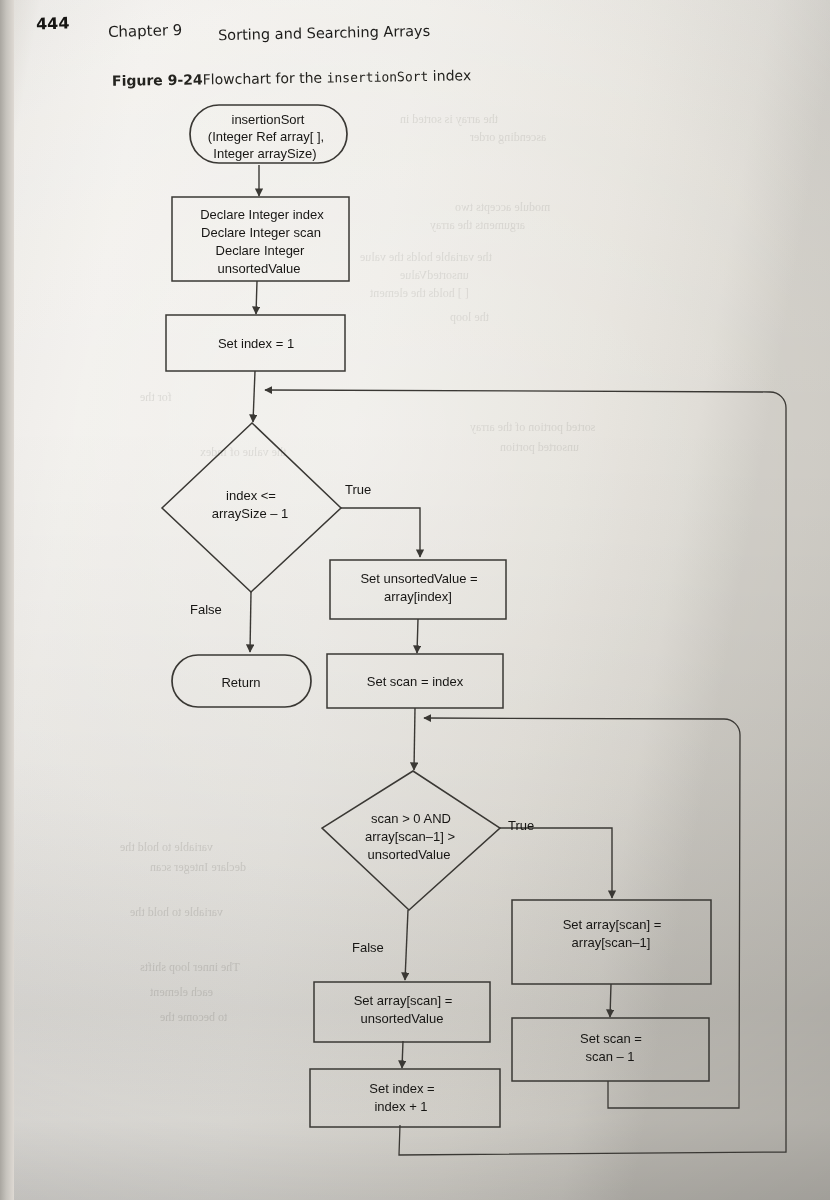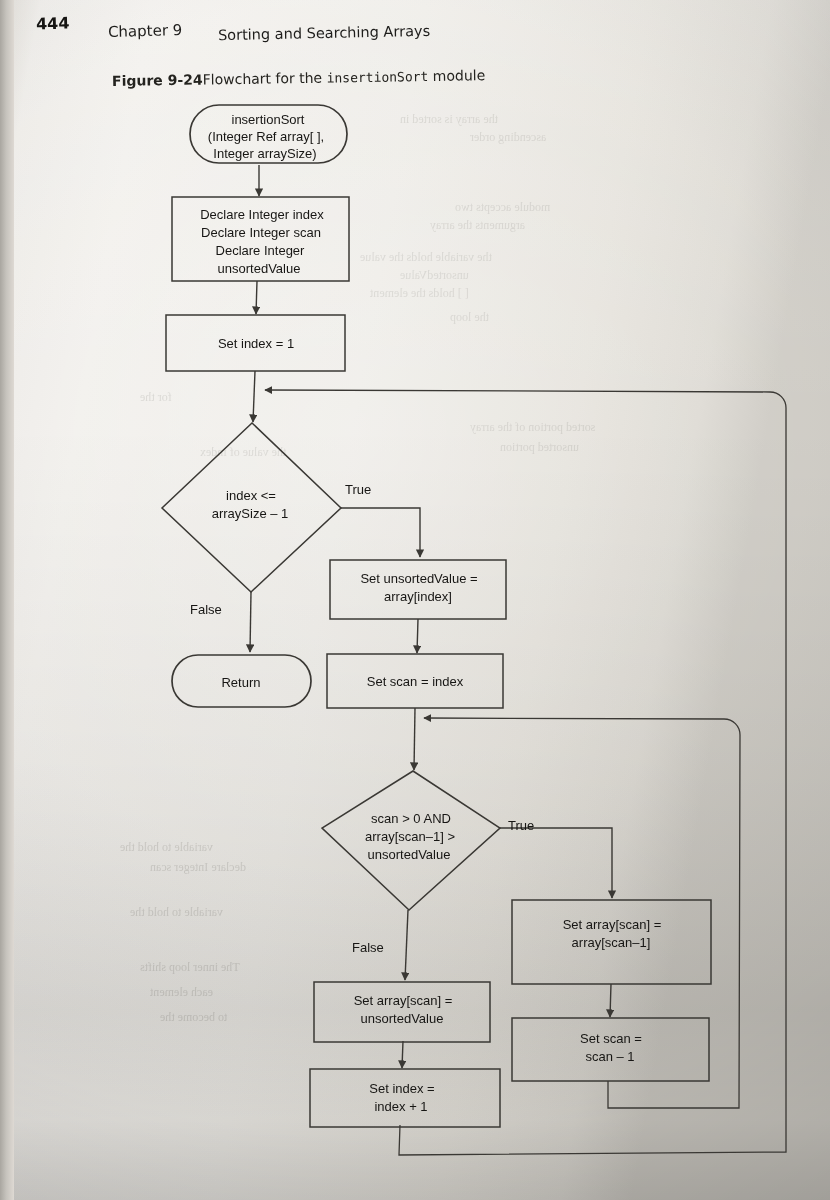--- a/index.html
+++ b/index.html
@@ -178,21 +178,21 @@
     </div>
   <div class="shade-bottom"></div>
   <div class="shade-vignette"></div>
   <div class="spine-edge"></div>
 
   <div class="page-number">444</div>
   <div class="chapter-label">Chapter 9</div>
   <div class="chapter-title">Sorting and Searching Arrays</div>
 
   <div class="figure-caption">
-    <span class="fig-label">Figure 9-24</span><span>Flowchart for the </span><span class="mono">insertionSort</span><span> module</span>
+    <span class="fig-label">Figure 9-24</span><span>Flowchart for the </span><span class="mono">insertionSort</span><span> index</span>
   </div>
 
   <div class="caption-rule">
     
   </div>
 
   <svg id="chart" viewBox="0 0 830 1200">
     <defs>
       <marker id="arrow" viewBox="0 0 10 10" refX="9" refY="5" markerWidth="6" markerHeight="6" orient="auto-start-reverse">
         <path d="M 0 0 L 10 5 L 0 10 z" fill="#3a3834"></path>

